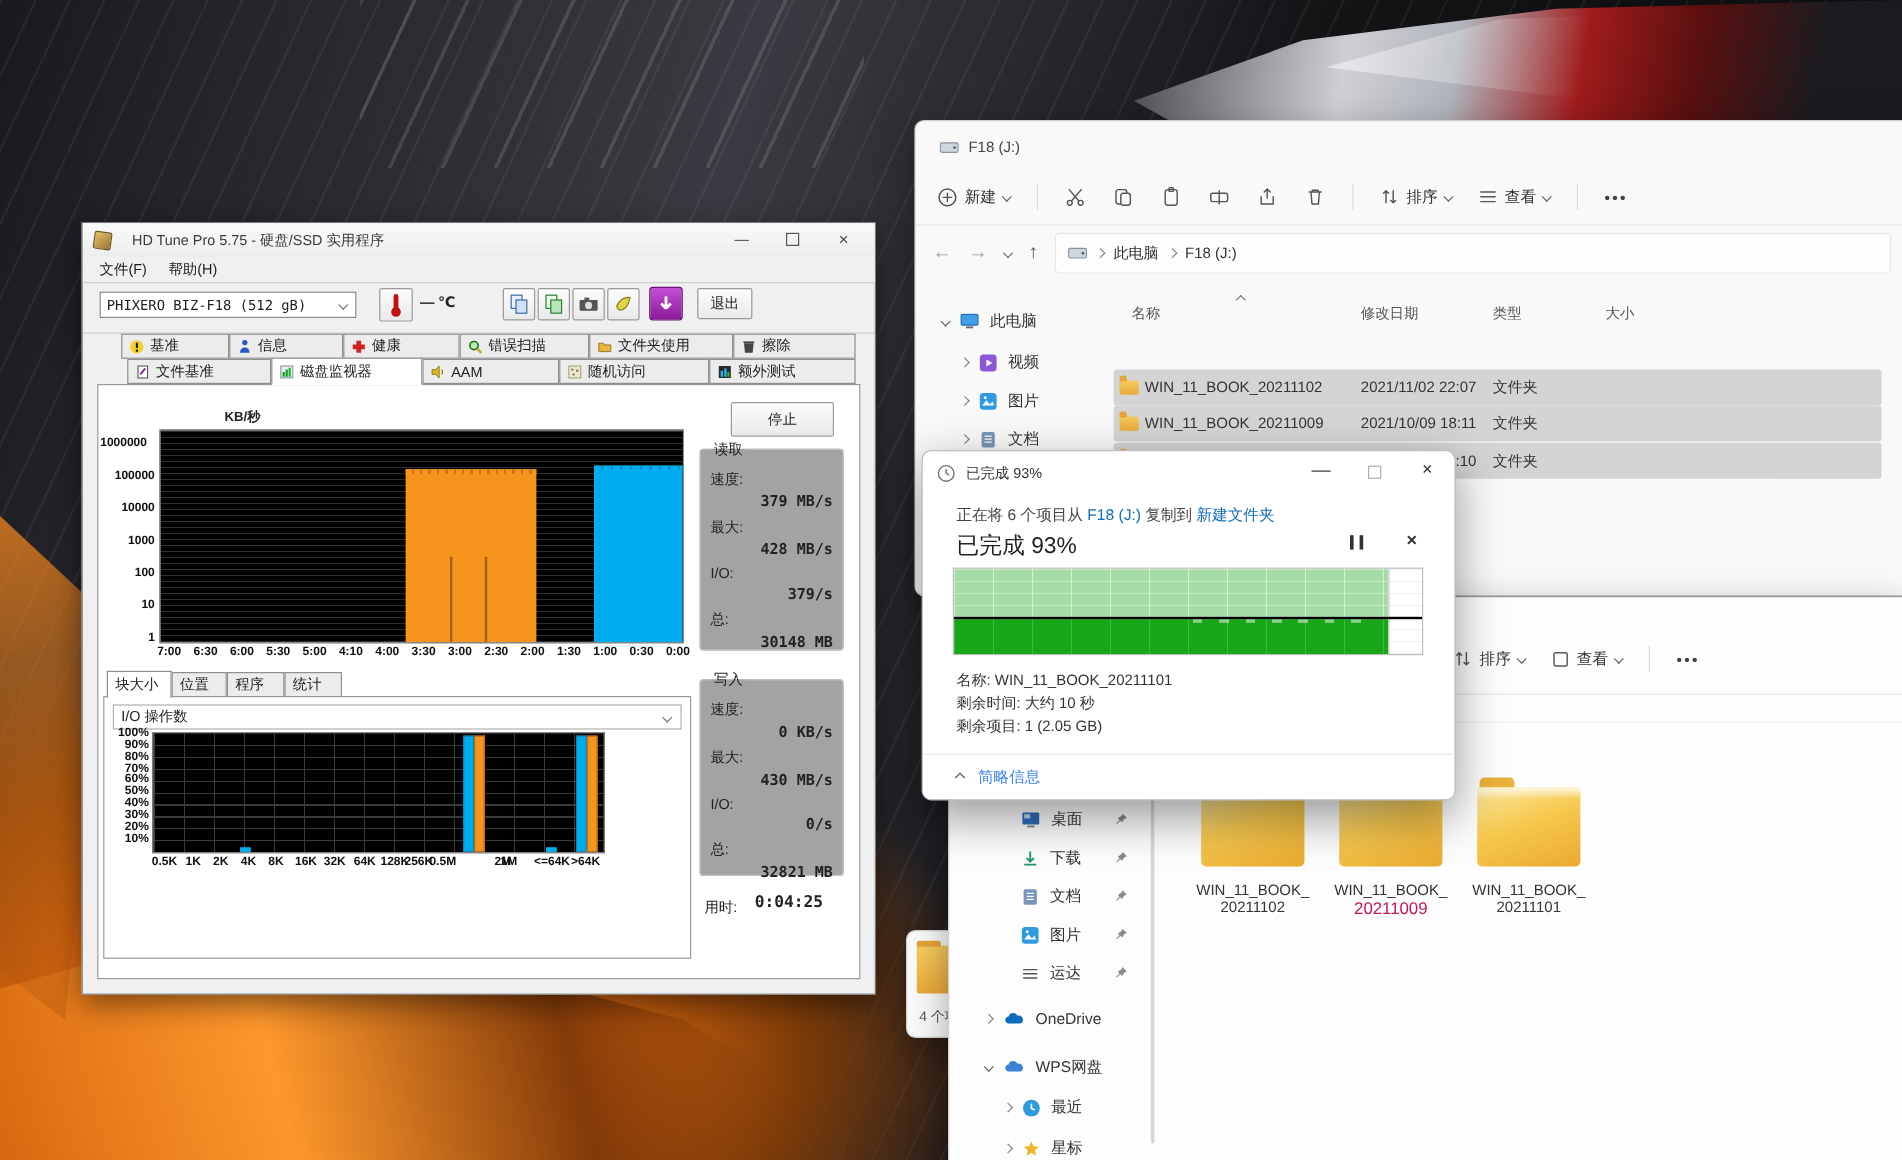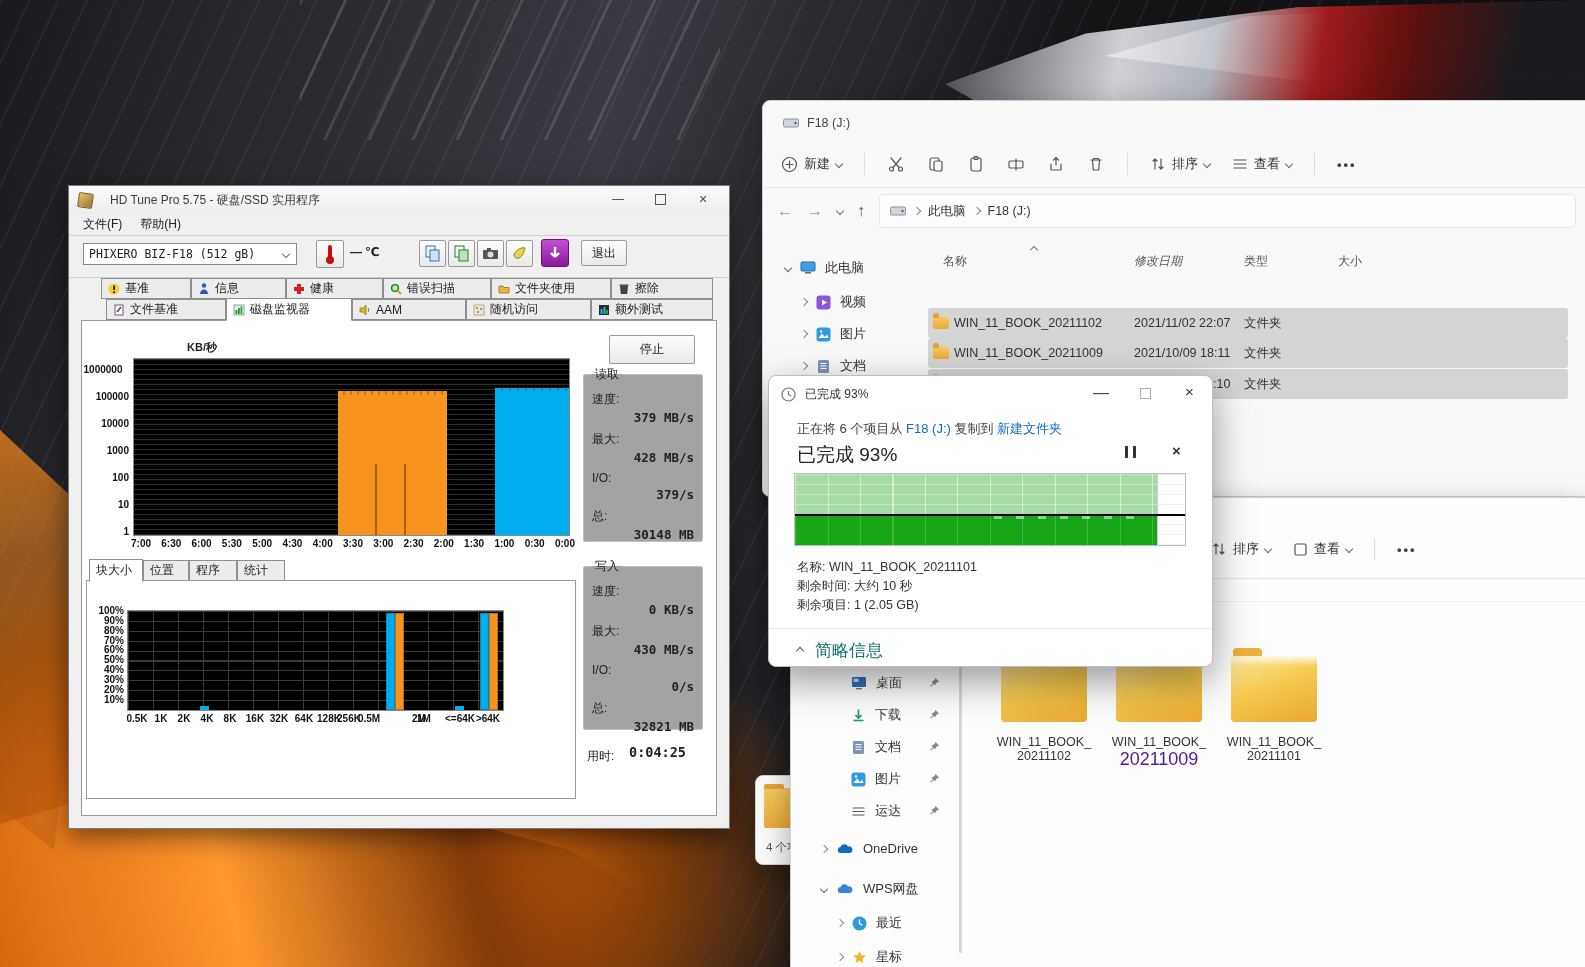--- a/index.html
+++ b/index.html
@@ -239,21 +239,21 @@
     <span class="ytick" style="left:8px;top:286px;width:52px;text-align:right;">100</span>
     <span class="ytick" style="left:8px;top:313px;width:52px;text-align:right;">10</span>
     <span class="ytick" style="left:8px;top:340px;width:52px;text-align:right;">1</span>
 
     <div class="abs" style="left:62px;top:352px;width:444px;display:flex;justify-content:space-between;">
       <span class="xtick" style="position:static;">7:00</span>
       <span class="xtick" style="position:static;">6:30</span>
       <span class="xtick" style="position:static;">6:00</span>
       <span class="xtick" style="position:static;">5:30</span>
       <span class="xtick" style="position:static;">5:00</span>
-      <span class="xtick" style="position:static;">4:30</span>
+      <span class="xtick" style="position:static;">4:10</span>
       <span class="xtick" style="position:static;">4:00</span>
       <span class="xtick" style="position:static;">3:30</span>
       <span class="xtick" style="position:static;">3:00</span>
       <span class="xtick" style="position:static;">2:30</span>
       <span class="xtick" style="position:static;">2:00</span>
       <span class="xtick" style="position:static;">1:30</span>
       <span class="xtick" style="position:static;">1:00</span>
       <span class="xtick" style="position:static;">0:30</span>
       <span class="xtick" style="position:static;">0:00</span>
     </div>
@@ -296,20 +296,24 @@
         <span>位置</span>
       </div>
     <div class="htab" style="left:120px;top:374px;width:48px;z-index:5;">
         <span>程序</span>
       </div>
     <div class="htab" style="left:168px;top:374px;width:48px;z-index:5;">
         <span>统计</span>
       </div>
 
     <div class="abs" style="left:17px;top:394px;width:488px;height:217px;background:#fff;border:1px solid #9a9a9a;z-index:5;">
+      <div class="abs" style="left:7px;top:6px;right:7px;height:19px;border:1px solid #b0b0b0;display:flex;align-items:center;">
+        <span style="padding-left:6px;font-size:12px;">I/O 操作数</span>
+        <span class="chev cd" style="position:absolute;right:8px;color:#777;"></span>
+      </div>
 
       <span class="ptick" style="left:4px;top:24px;width:33px;text-align:right;">100%</span>
       <span class="ptick" style="left:4px;top:34px;width:33px;text-align:right;">90%</span>
       <span class="ptick" style="left:4px;top:44px;width:33px;text-align:right;">80%</span>
       <span class="ptick" style="left:4px;top:54px;width:33px;text-align:right;">70%</span>
       <span class="ptick" style="left:4px;top:63px;width:33px;text-align:right;">60%</span>
       <span class="ptick" style="left:4px;top:73px;width:33px;text-align:right;">50%</span>
       <span class="ptick" style="left:4px;top:83px;width:33px;text-align:right;">40%</span>
       <span class="ptick" style="left:4px;top:93px;width:33px;text-align:right;">30%</span>
       <span class="ptick" style="left:4px;top:103px;width:33px;text-align:right;">20%</span>
@@ -451,21 +455,21 @@
       <span class="chev cr" style="color:#888;"></span>
       <svg width="15" height="15" viewBox="0 0 15 15">
           <rect x="2" y="1" width="11" height="13" rx="1.5" fill="#7a95b8"></rect>
           <path d="M4.5 4.5h6M4.5 7h6M4.5 9.5h6" stroke="#fff" stroke-width="1"></path>
         </svg>
       <span>文档</span>
     </div>
 
     <span class="abs colh" style="left:180px;top:152px;">名称</span>
     <span class="abs chev cu" style="left:268px;top:146px;color:#777;"></span>
-    <span class="abs colh" style="left:371px;top:152px;font-style:italic;">修改日期</span>
+    <span class="abs colh" style="left:371px;top:152px;">修改日期</span>
     <span class="abs colh" style="left:481px;top:152px;">类型</span>
     <span class="abs colh" style="left:575px;top:152px;">大小</span>
 
     <div class="hrow sel" style="left:165px;top:207px;width:640px;">
       <span class="folder" style="position:absolute;left:5px;top:9px;width:16px;height:12px;"></span>
       <span class="cell" style="position:absolute;left:26px;">WIN_11_BOOK_20211102</span>
       <span class="cell" style="position:absolute;left:206px;">2021/11/02 22:07</span>
       <span class="cell" style="position:absolute;left:316px;">文件夹</span>
     </div>
     <div class="hrow sel" style="left:165px;top:237px;width:640px;">
@@ -595,21 +599,21 @@
     <div class="abs" style="left:168px;top:95px;width:3px;height:360px;background:#d6d6d6;border-radius:2px;"></div>
 
     <div class="abs" style="left:203px;top:150px;width:100px;text-align:center;">
       <span class="bigfolder" style="display:inline-block;width:86px;height:66px;margin-top:8px;"></span>
       <div style="font-size:12.5px;color:#333;margin-top:10px;">WIN_11_BOOK_</div>
       <div style="font-size:12.5px;color:#333;">20211102</div>
     </div>
     <div class="abs" style="left:318px;top:150px;width:100px;text-align:center;">
       <span class="bigfolder" style="display:inline-block;width:86px;height:66px;margin-top:8px;"></span>
       <div style="font-size:12.5px;color:#333;margin-top:10px;">WIN_11_BOOK_</div>
-      <div style="font-size:18px;color:#4c1d95;">20211009</div>
+      <div style="font-size:14px;color:#be185d;">20211009</div>
     </div>
     <div class="abs" style="left:433px;top:150px;width:100px;text-align:center;">
       <span class="bigfolder" style="display:inline-block;width:86px;height:66px;margin-top:8px;"></span>
       <div style="font-size:12.5px;color:#333;margin-top:10px;">WIN_11_BOOK_</div>
       <div style="font-size:12.5px;color:#333;">20211101</div>
     </div>
   </div>
 
   <div class="abs" id="cdlg">
 
@@ -642,17 +646,17 @@
       <div class="abs" style="right:0;top:0;width:7%;bottom:0;background:#fff;border-left:1px solid #d0d0d0;background-image:repeating-linear-gradient(180deg,rgba(0,0,0,.06) 0 1px,transparent 1px 10px);"></div>
       <div class="abs" style="left:0;top:40px;width:100%;height:2px;background:#000;"></div>
     </div>
 
     <div class="abs" style="left:28px;top:183px;font-size:12.5px;color:#333;">名称: WIN_11_BOOK_20211101</div>
     <div class="abs" style="left:28px;top:202px;font-size:12.5px;color:#333;">剩余时间: 大约 10 秒</div>
     <div class="abs" style="left:28px;top:221px;font-size:12.5px;color:#333;">剩余项目: 1 (2.05 GB)</div>
     <div class="abs" style="left:0;top:252px;right:0;height:1px;background:#e8e8e8;"></div>
     <div class="abs" style="left:28px;top:263px;display:flex;align-items:center;gap:12px;">
       <span class="chev cu" style="color:#555;"></span>
-      <span style="font-size:17px;color:#0f766e;text-align:center;">简略信息</span>
+      <span style="font-size:13px;color:#3b82f6;text-align:center;">简略信息</span>
     </div>
   </div>
 
 </div>
 
 </body></html>

